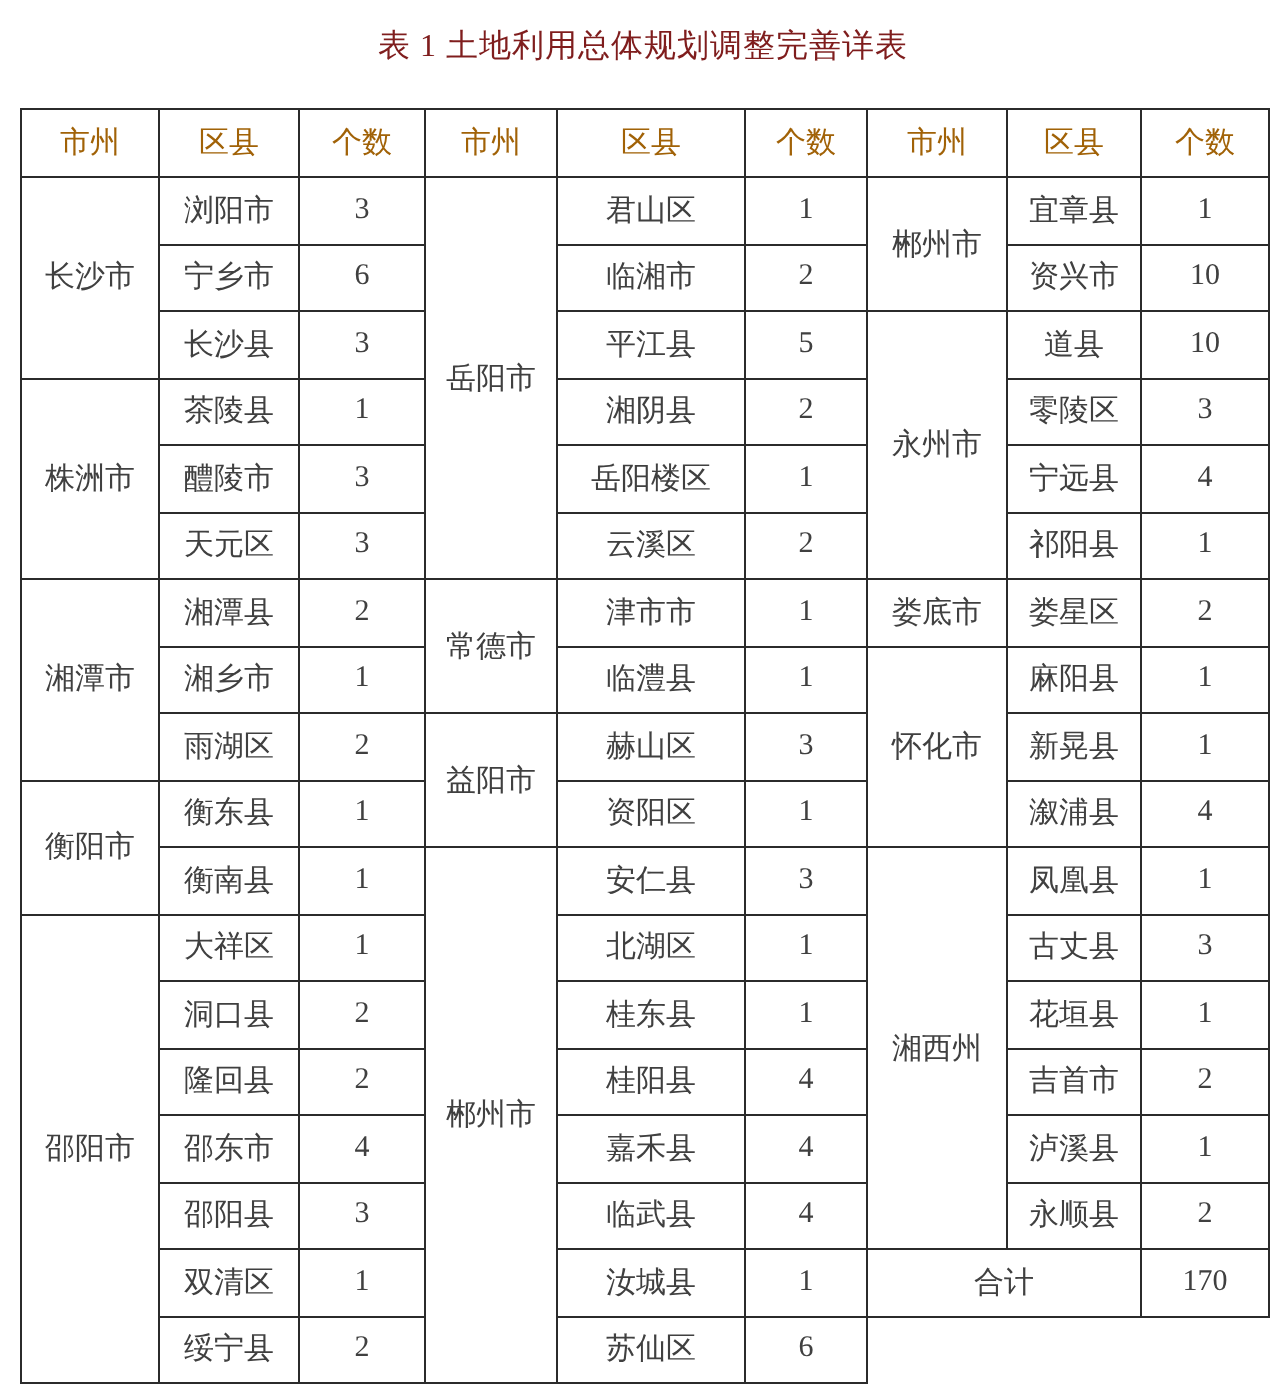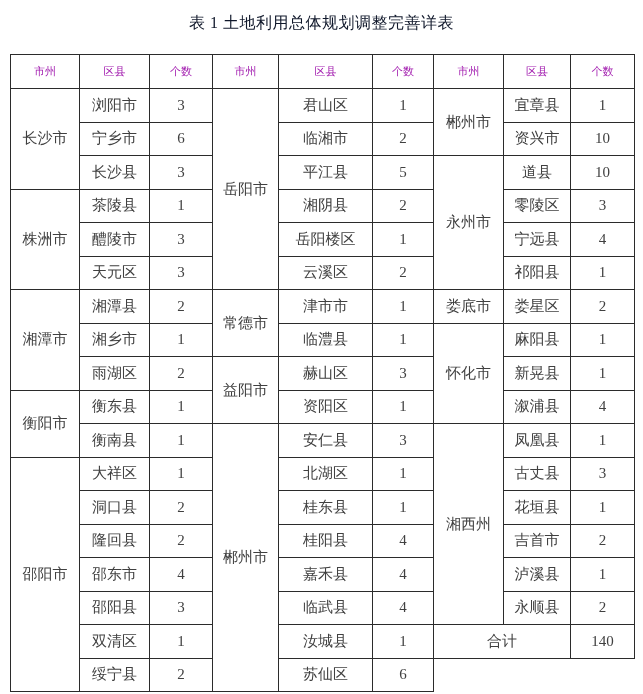--- a/index.html
+++ b/index.html
@@ -15,43 +15,43 @@
     height: 694px;
     overflow: hidden;
     background: #ffffff;
   }
   .title {
     margin: 0;
     padding-top: 13px;
     text-align: center;
     font-size: 16px;
     font-weight: normal;
-    color: #0f172a;
+    color: #7f1d1d;
     letter-spacing: 0.5px;
   }
   table.land-use {
     border-collapse: collapse;
     table-layout: fixed;
     margin: 20px 0 0 10px;
     width: 624px;
   }
   table.land-use th,
   table.land-use td {
     border: 1px solid #2b2b2b;
     text-align: center;
     vertical-align: middle;
     padding: 0 2px;
     overflow: hidden;
     white-space: nowrap;
   }
   table.land-use th {
     height: 33px;
-    font-size: 11px;
+    font-size: 15px;
     font-weight: normal;
-    color: #a21caf;
+    color: #a16207;
   }
   table.land-use td {
     height: 32.5px;
     font-size: 15px;
     color: #404040;
     background: #ffffff;
   }
   td.count, td.total-value {
     font-size: 14px;
     color: #4a4a4a;
@@ -233,21 +233,21 @@
           <td class="count">4</td>
           <td class="county">永顺县</td>
           <td class="count">2</td>
         </tr>
         <tr>
           <td class="county">双清区</td>
           <td class="count">1</td>
           <td class="county">汝城县</td>
           <td class="count">1</td>
           <td colspan="2" class="total-label">合计</td>
-          <td class="total-value">140</td>
+          <td class="total-value">170</td>
         </tr>
         <tr>
           <td class="county">绥宁县</td>
           <td class="count">2</td>
           <td class="county">苏仙区</td>
           <td class="count">6</td>
         </tr>
       </tbody>
   </table>
 </div>

